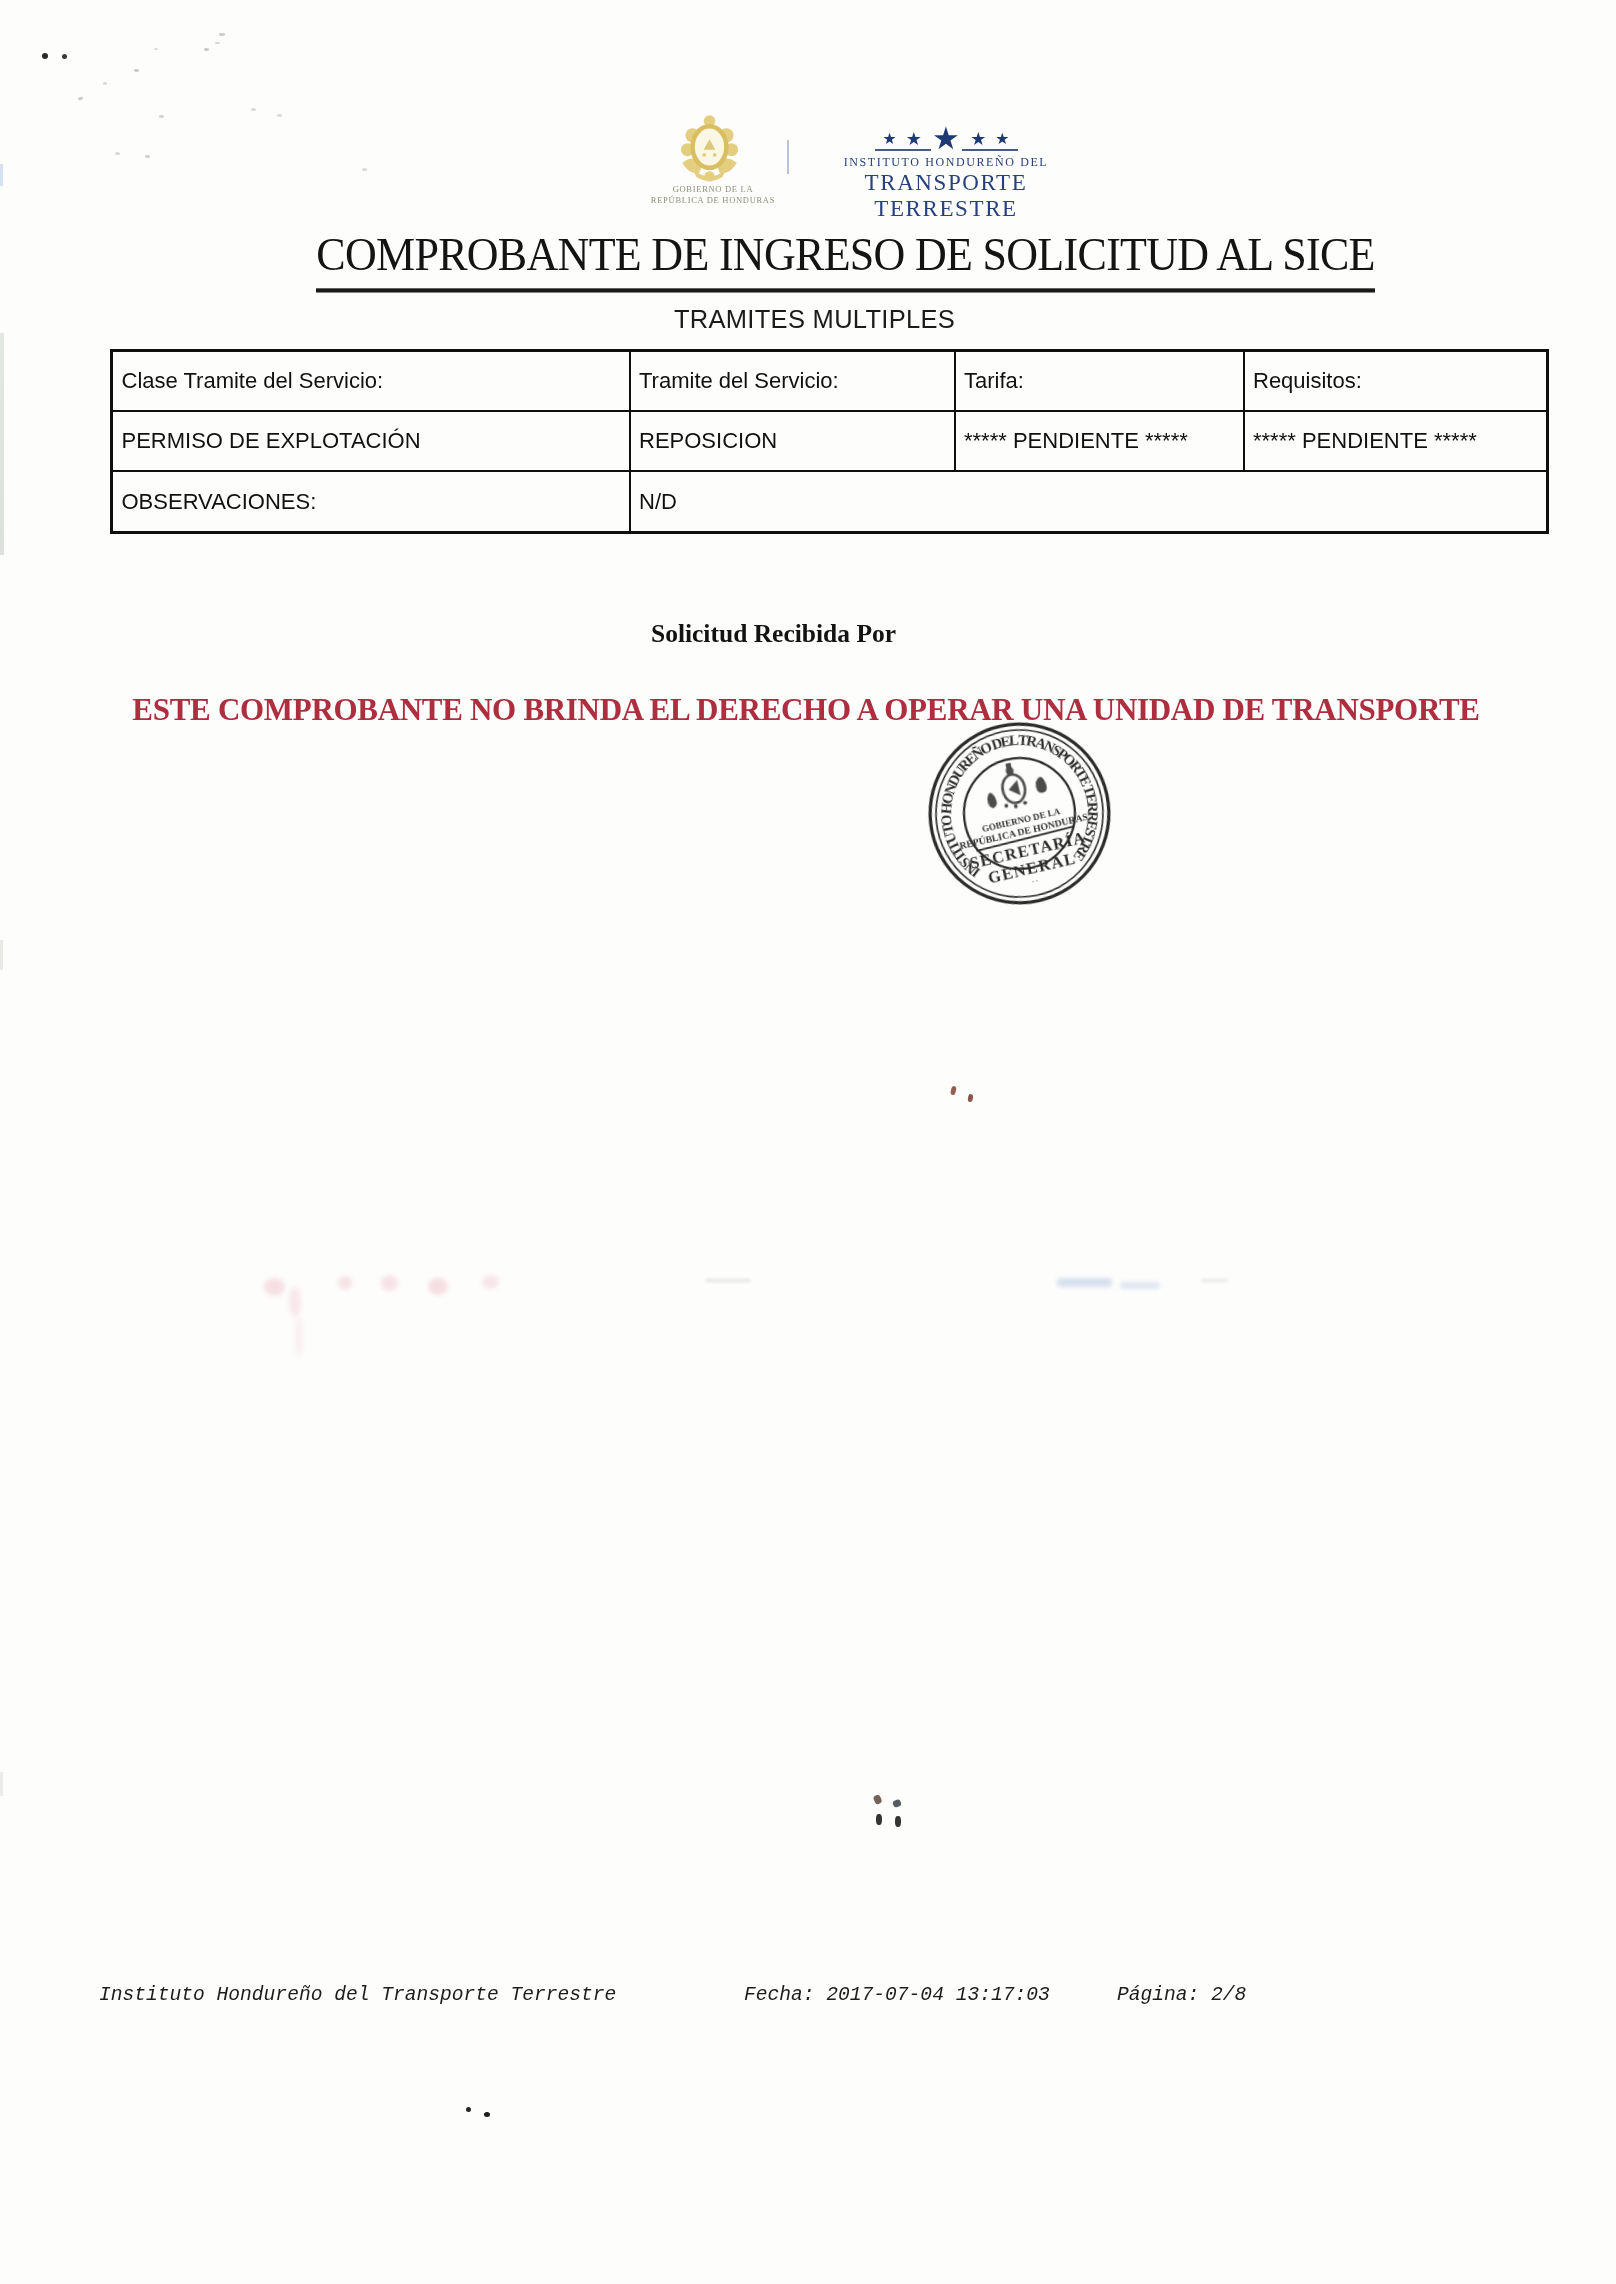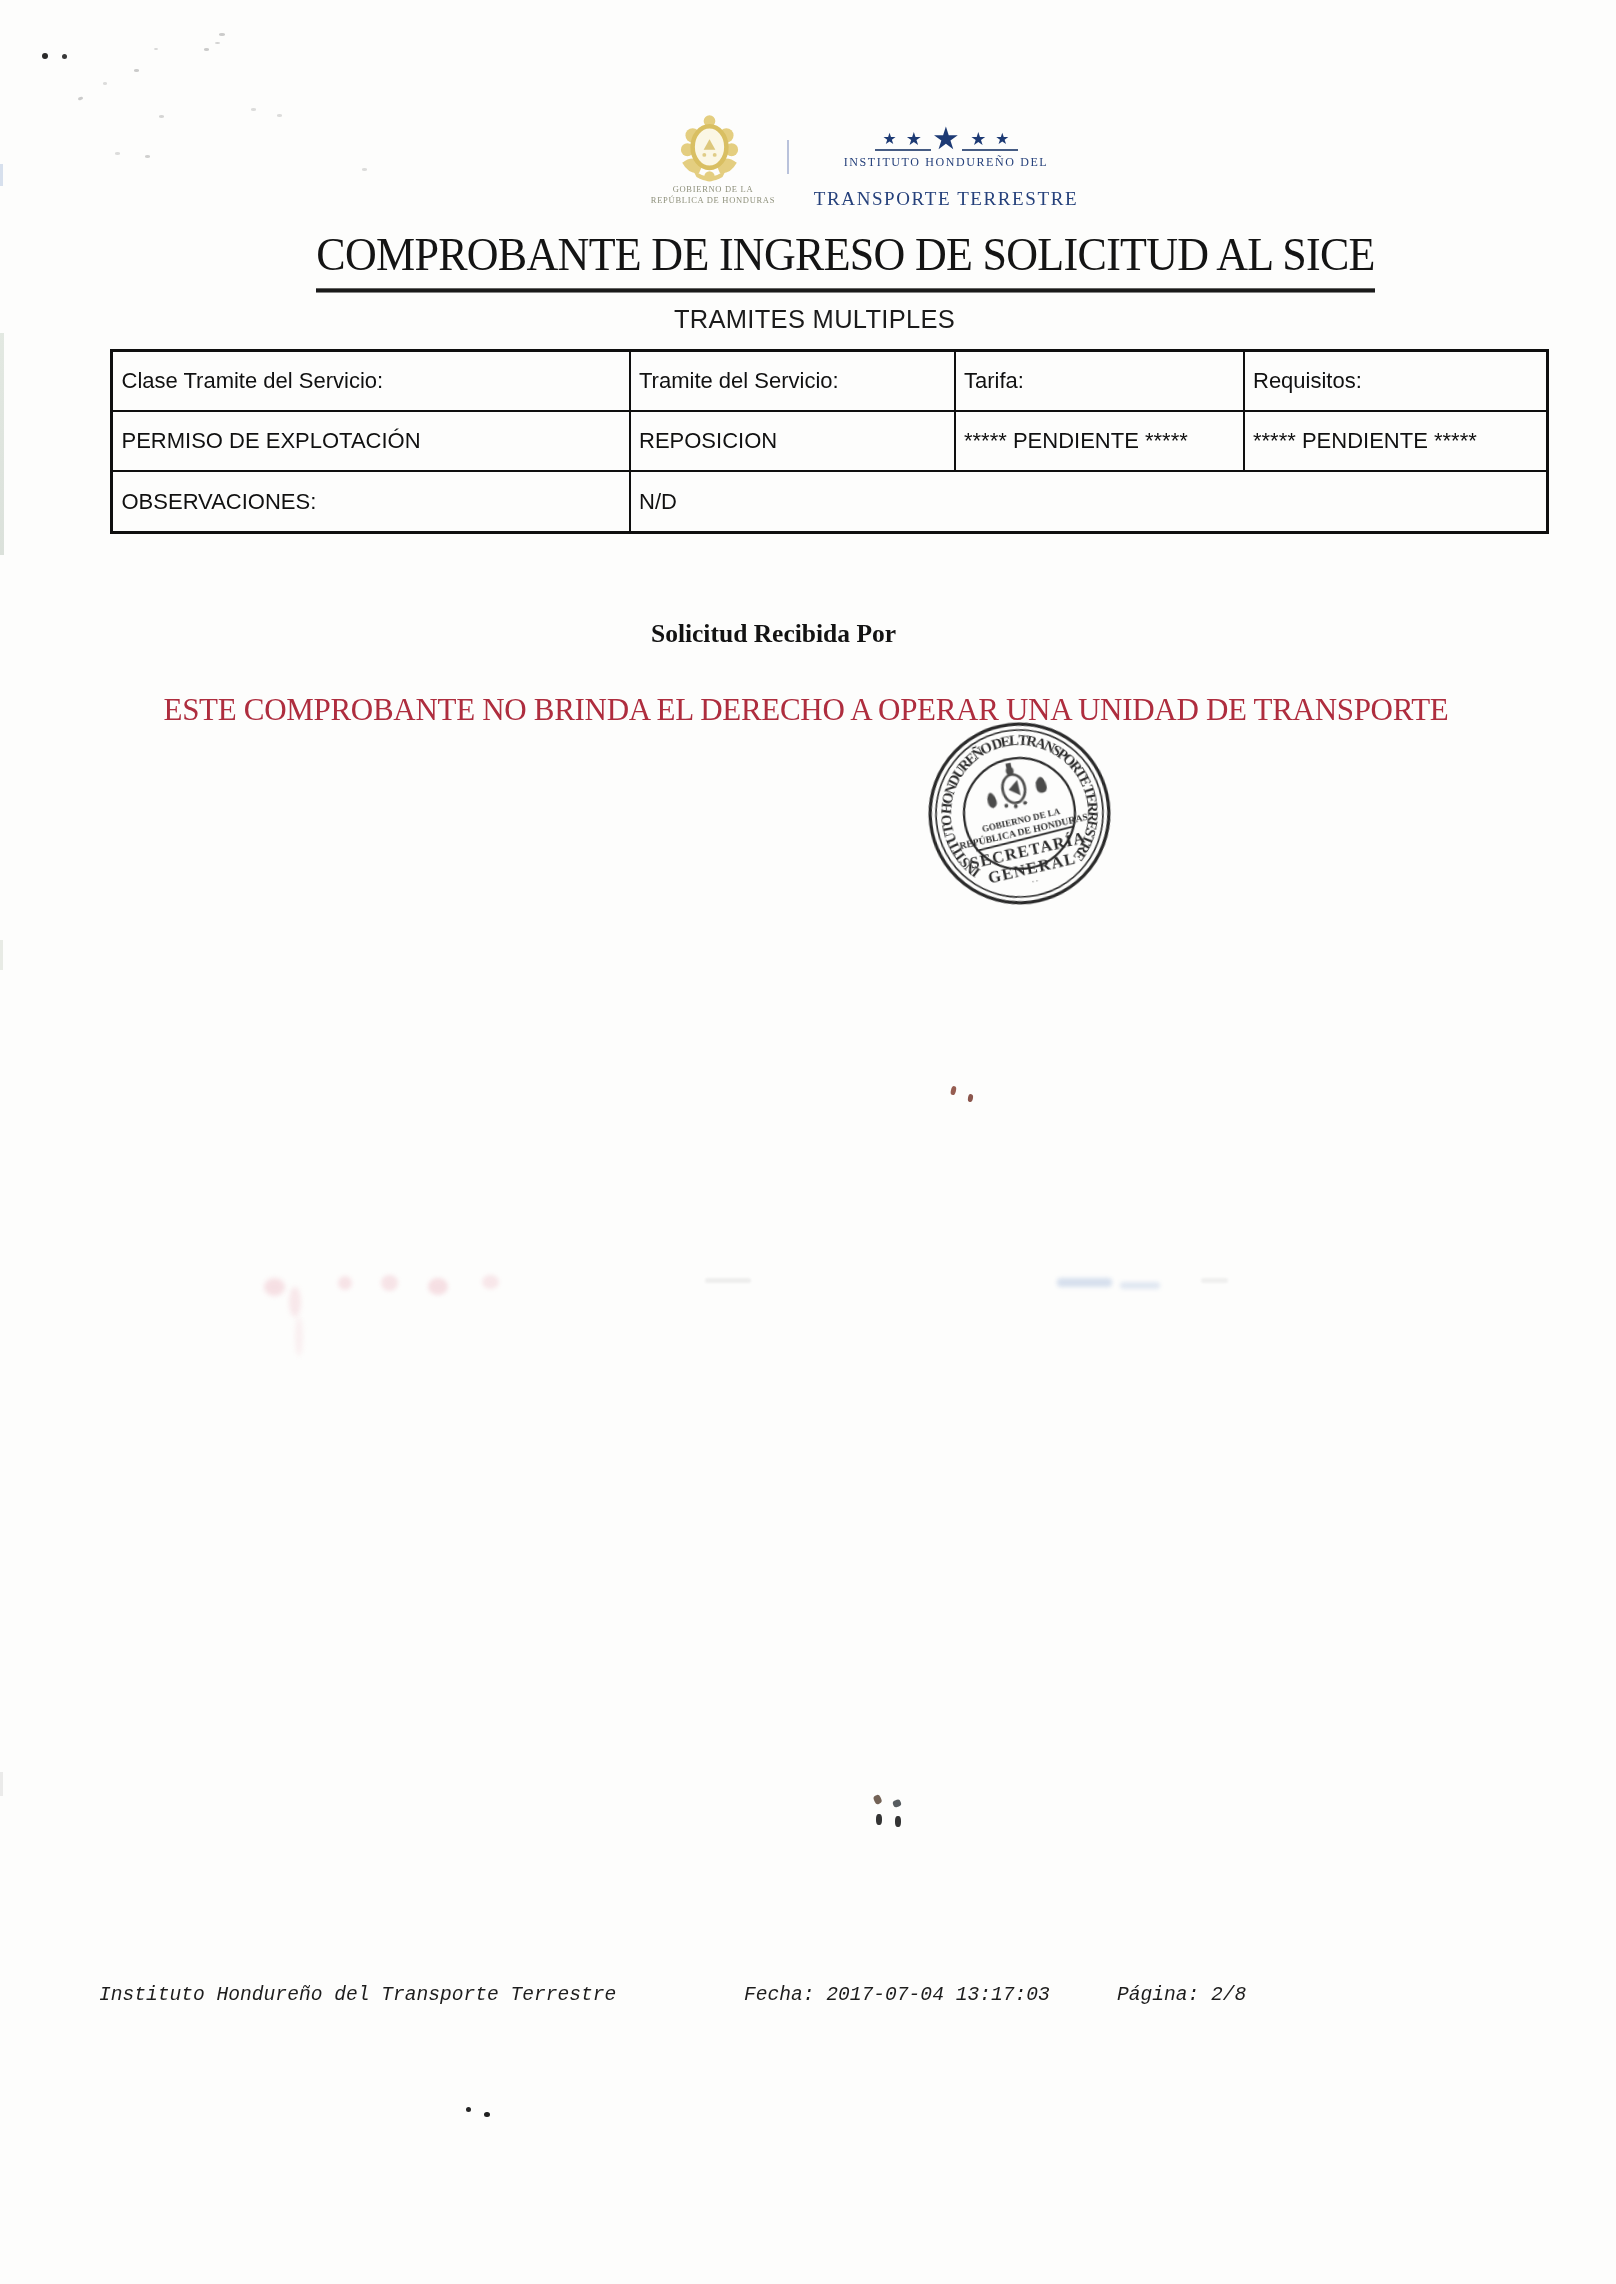--- a/index.html
+++ b/index.html
@@ -25,21 +25,21 @@
   .stars-row .s-sm{font-size:15.7px;}
   .stars-row .s-md{font-size:18px;}
   .stars-row .s-lg{font-size:31px;margin:0 1.3px;}
   .star-lines{display:flex;justify-content:center;gap:31px;margin-top:-4.6px;}
   .star-lines span{display:block;width:56px;height:2px;background:#27406f;opacity:.85;filter:blur(0.3px);}
   .ihtt-line{
     font-family:"Liberation Serif",serif;color:#26417b;
     letter-spacing:1.6px;font-weight:500;filter:blur(0.3px);
   }
   .ihtt-line.l1{font-size:12px;margin-top:3.9px;}
-  .ihtt-line.l2{font-size:19px;margin-top:18px;}
+  .ihtt-line.l2{font-size:23px;margin-top:0;}
   
   .title-wrap{position:absolute;left:72px;top:230px;width:1547px;text-align:center;}
   .doc-title{
     display:inline-block;margin:0;
     font-family:"Liberation Serif",serif;font-weight:400;
     font-size:44px;letter-spacing:-0.7px;color:#141414;
     border-bottom:4.6px solid #1a1a1a;padding-bottom:5.9px;
     transform:scaleY(1.05);
   }
   .subtitle-wrap{position:absolute;left:6.5px;top:305px;width:1616px;text-align:center;}
@@ -58,21 +58,21 @@
   .grid{border:3.3px solid #0f0f0f;}
   .grid tr.obs-row td{height:59px;}
   
   .received{
     position:absolute;left:0;top:617px;width:1547px;text-align:center;
     font-family:"Liberation Serif",serif;font-weight:bold;
     font-size:25.5px;color:#131313;line-height:33px;
   }
   .warning{
     position:absolute;left:0;top:692px;width:1612px;text-align:center;
-    font-family:"Liberation Serif",serif;font-weight:normal;
+    font-family:"Liberation Serif",serif;font-weight:bold;
     font-size:31px;letter-spacing:-0.3px;white-space:nowrap;
     color:#ae2d3e;filter:blur(0.2px);
   }
   
   .stamp{position:absolute;left:921px;top:715px;opacity:.9;transform:rotate(-7deg);filter:blur(0.2px);}
   .stamp text{font-family:"Liberation Serif",serif;fill:#141414;}
   
   .footer-item{
     position:absolute;top:1984px;
     font-family:"Liberation Mono",monospace;font-style:italic;

